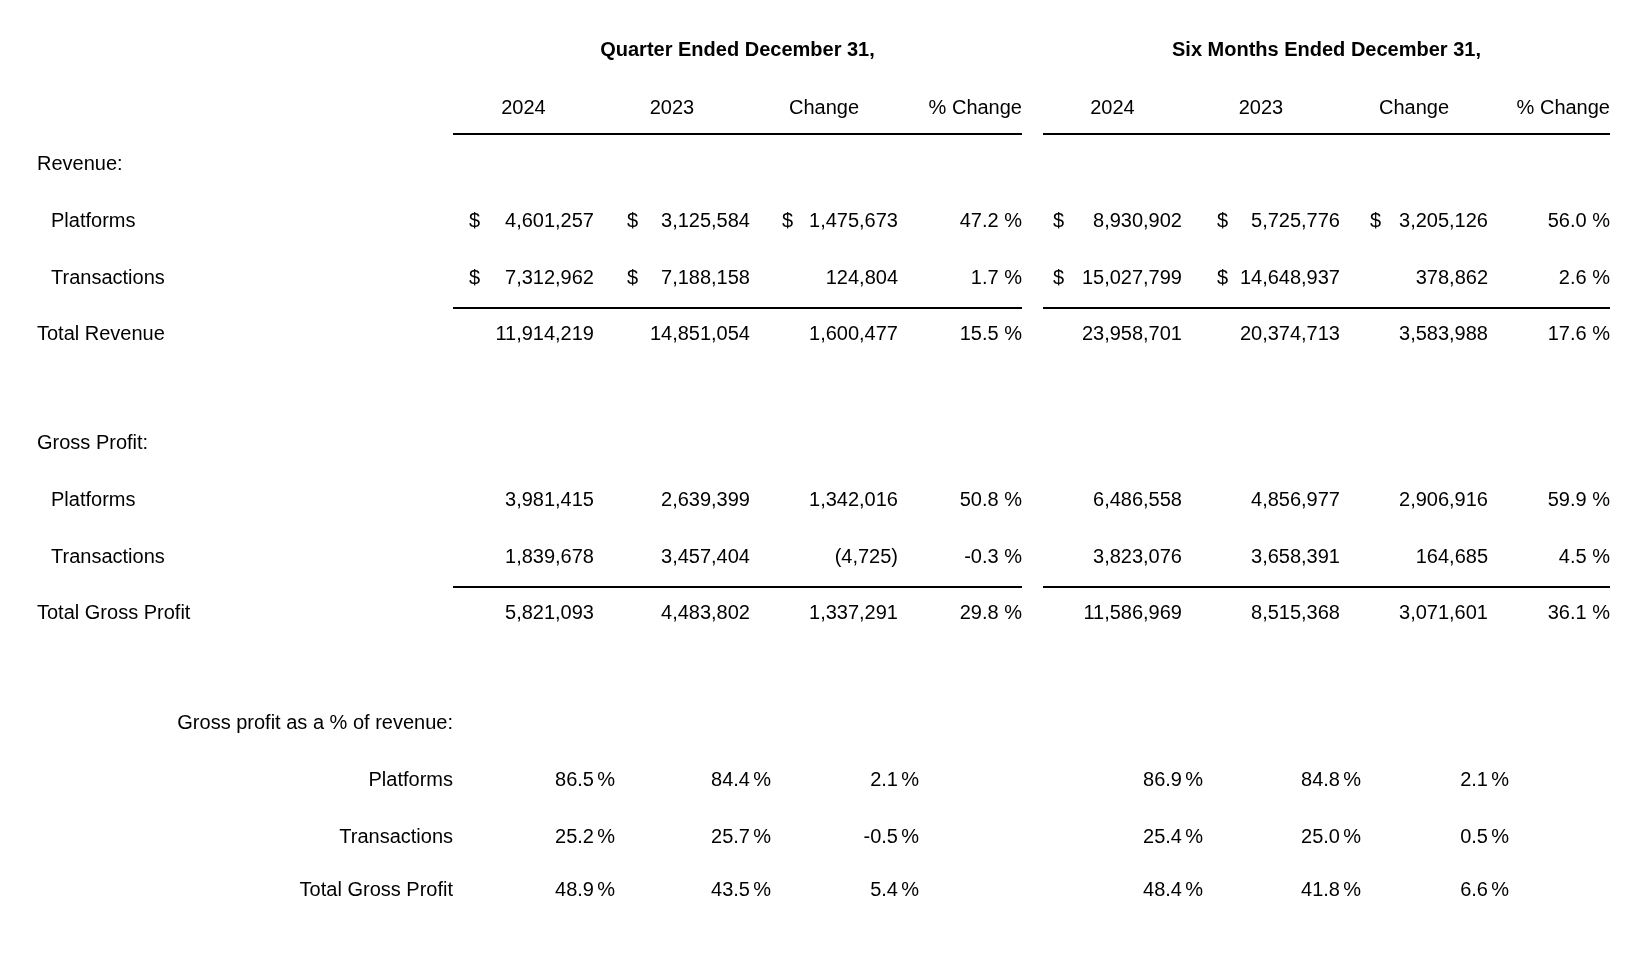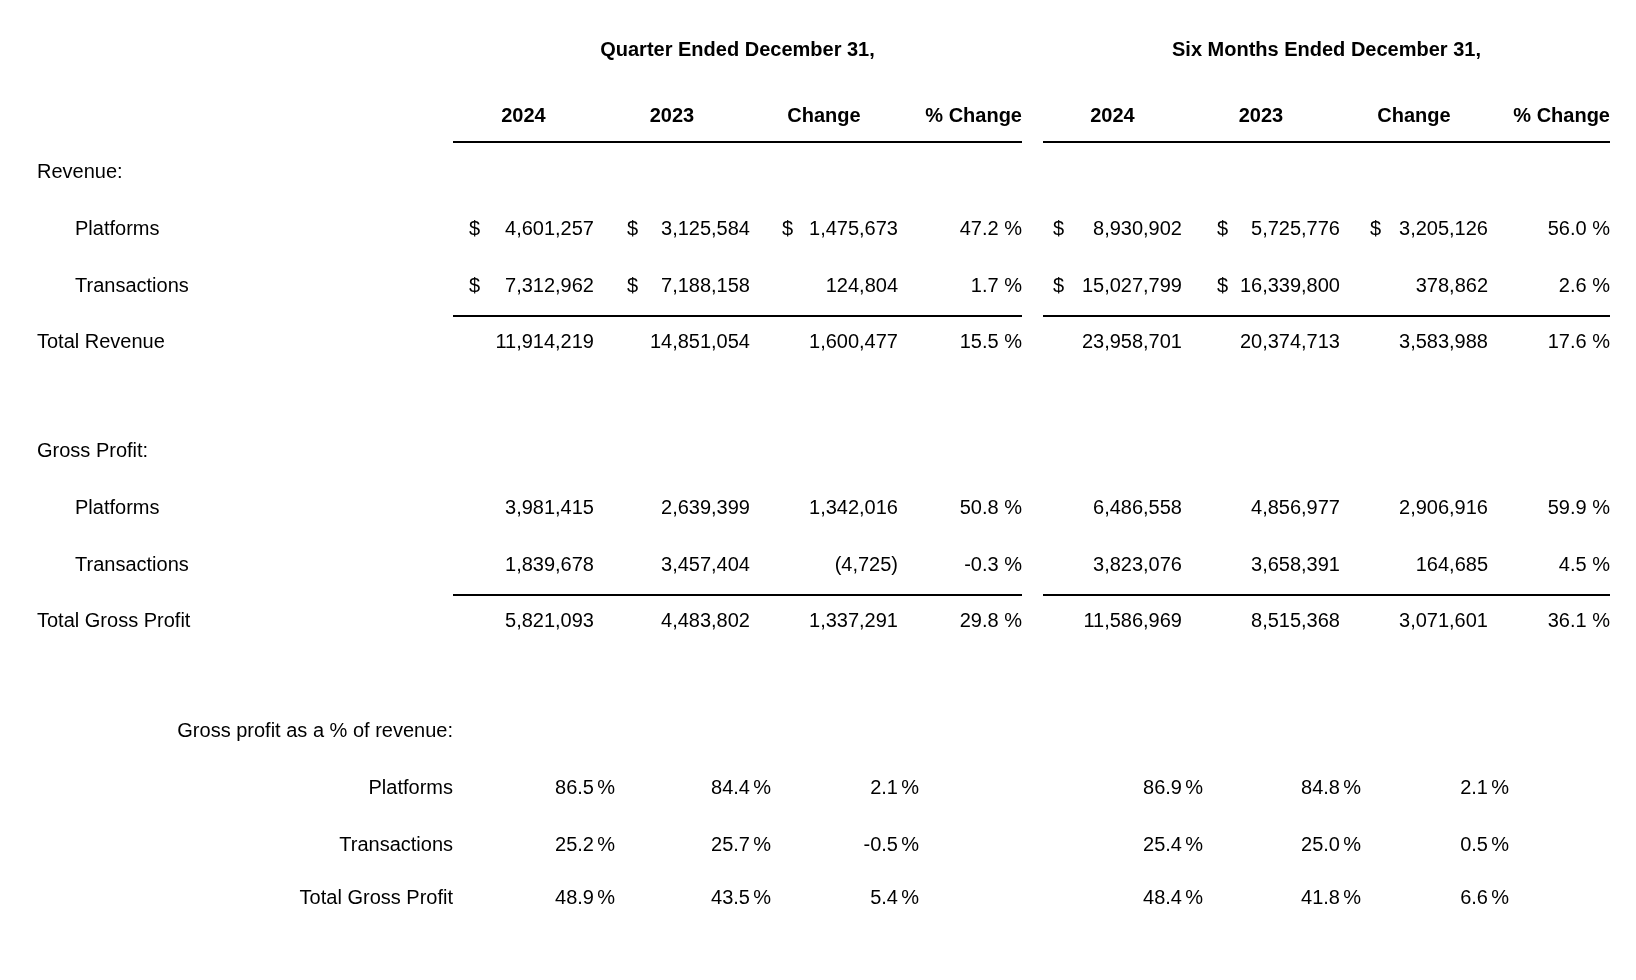--- a/index.html
+++ b/index.html
@@ -13,34 +13,34 @@
   .grid-row {
     display:grid;
     grid-template-columns:453px 141px 156px 148px 124px 21px 139px 158px 148px 122px 1fr;
     align-items:center;
   }
   
   .h-titles { margin-top:36px; height:26px; }
   .title-cell { text-align:center; font-weight:bold; }
   .t-q { grid-column:2/6; }
   .t-s { grid-column:7/11; }
-  .h-cols { margin-top:40px; height:26px; font-weight:bold; }
+  .h-cols { margin-top:32px; height:26px; font-weight:normal; }
   .hc { text-align:center; }
   .hc.pctcol { text-align:right; }
   .h-rule { margin-top:13px; height:2px; align-items:start; }
   .rule-q { grid-column:2/6; border-top:2px solid #000; height:0; }
   .rule-s { grid-column:7/11; border-top:2px solid #000; height:0; }
   .total-rule { margin-top:1px; height:2px; align-items:start; }
   
   .sec-label-row, .data-row { height:57px; }
   .total-row { height:48px; }
   .sec-gap-2 { margin-top:57px; }
   .sec-gap-3 { margin-top:58px;text-align:right; }
   .rowlabel { grid-column:1; padding-left:37px; }
-  .rowlabel.indent { padding-left:51px;margin-left:24px; }
+  .rowlabel.indent { padding-left:51px; }
   
   .cell { display:flex; justify-content:flex-end; position:relative; align-items:baseline; }
   .cell.has-cur { justify-content:space-between; }
   .col-q1 { grid-column:2; padding-left:16px; }
   .col-q2 { grid-column:3; padding-left:33px; }
   .col-q3 { grid-column:4; padding-left:32px; }
   .col-q4 { grid-column:5; }
   .col-s1 { grid-column:7; padding-left:10px; }
   .col-s2 { grid-column:8; padding-left:35px; }
   .col-s3 { grid-column:9; padding-left:30px; }
@@ -128,21 +128,21 @@
           </div>
           <div class="cell col-q4">
             <span>1.7 %</span>
           </div>
           <div class="cell col-s1 has-cur">
             <span>$</span>
             <span>15,027,799</span>
           </div>
           <div class="cell col-s2 has-cur">
             <span>$</span>
-            <span>16,339,800</span>
+            <span>14,648,937</span>
           </div>
           <div class="cell col-s3">
             <span>378,862</span>
           </div>
           <div class="cell col-s4">
             <span>2.6 %</span>
           </div>
         </div>
         <div class="grid-row total-rule">
           <div class="rule-q"></div>

